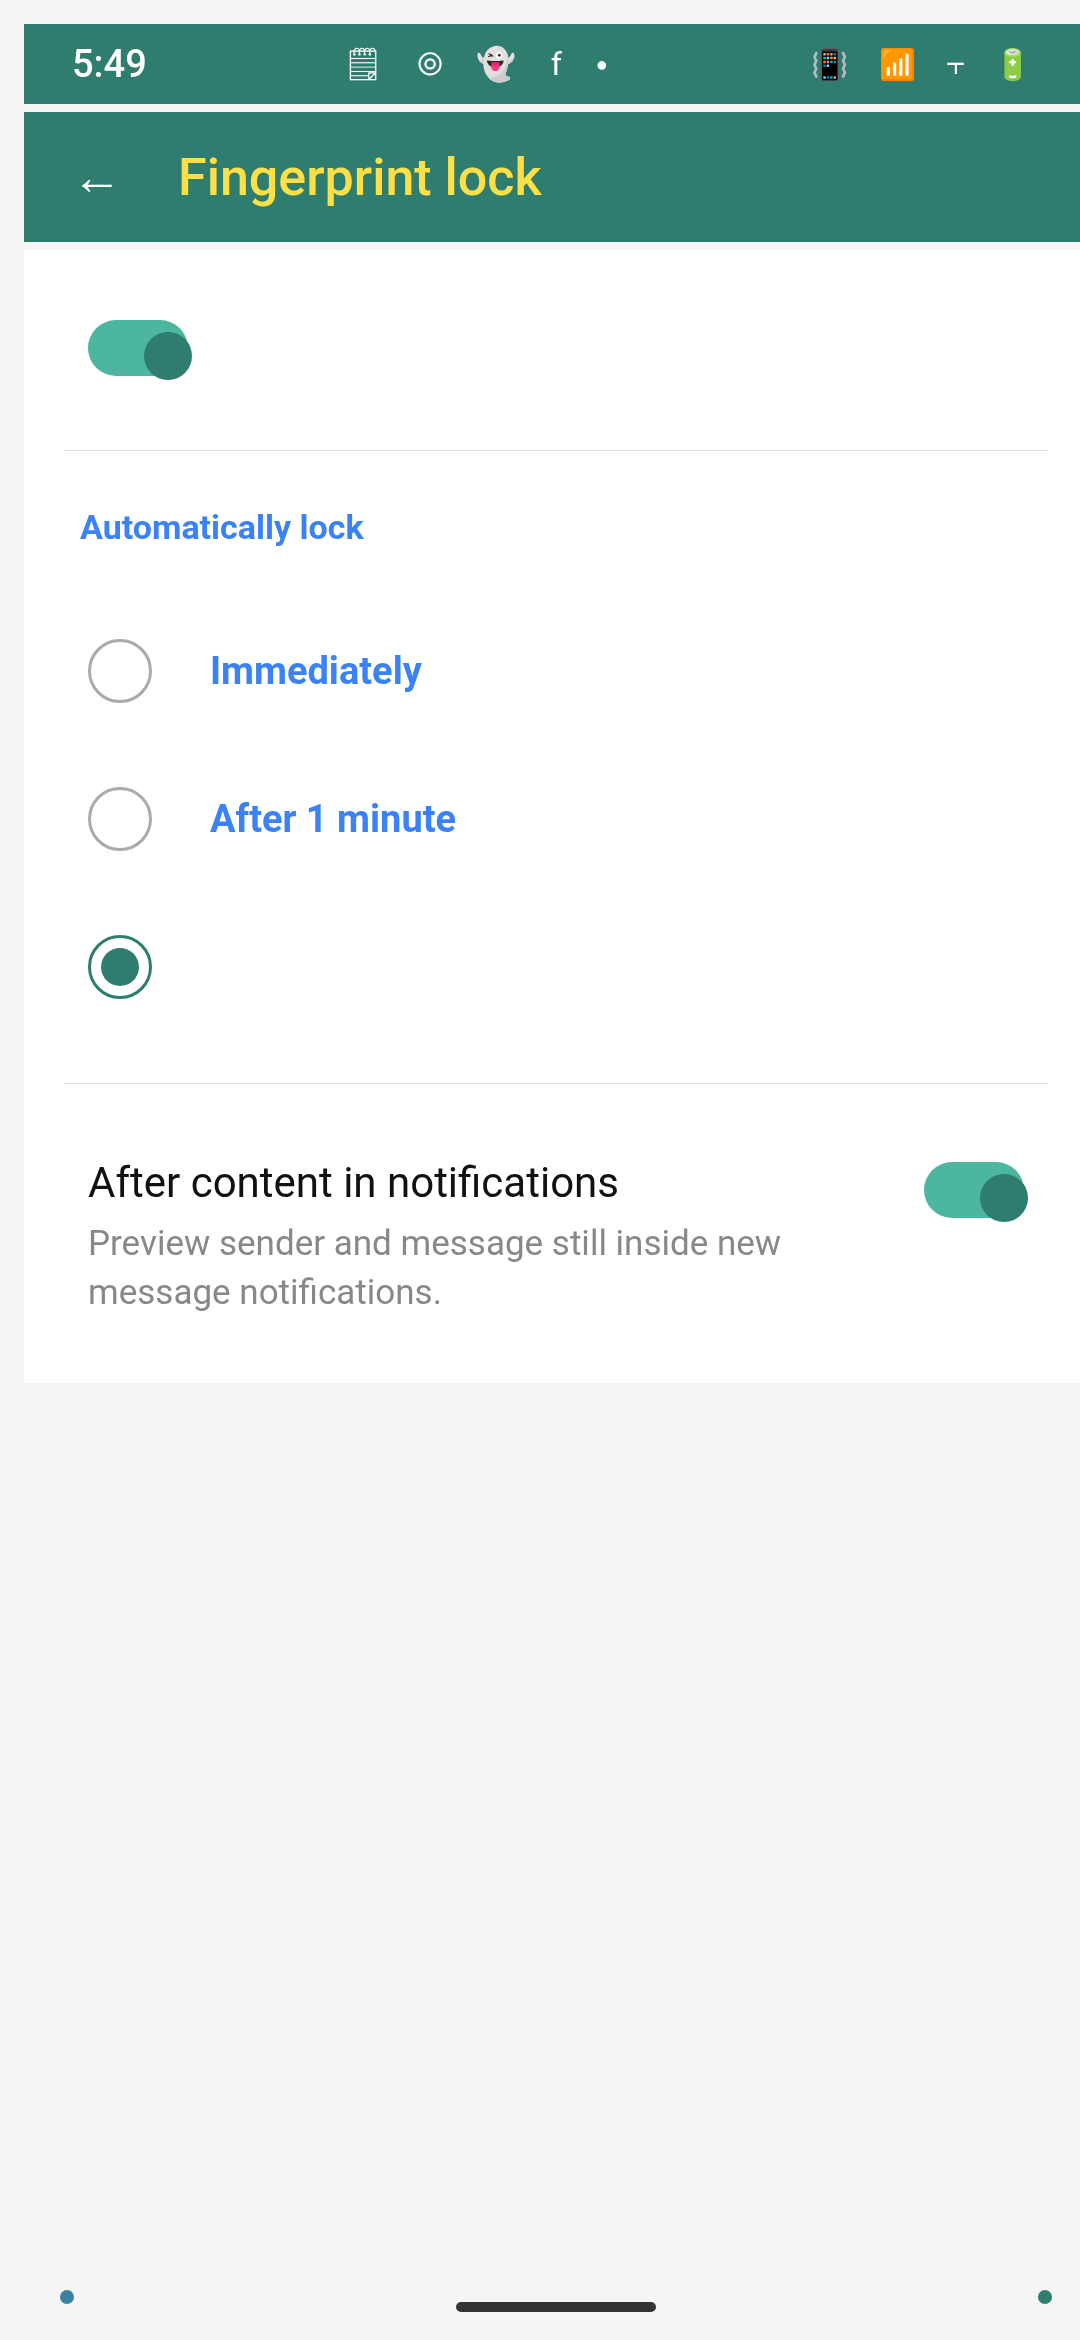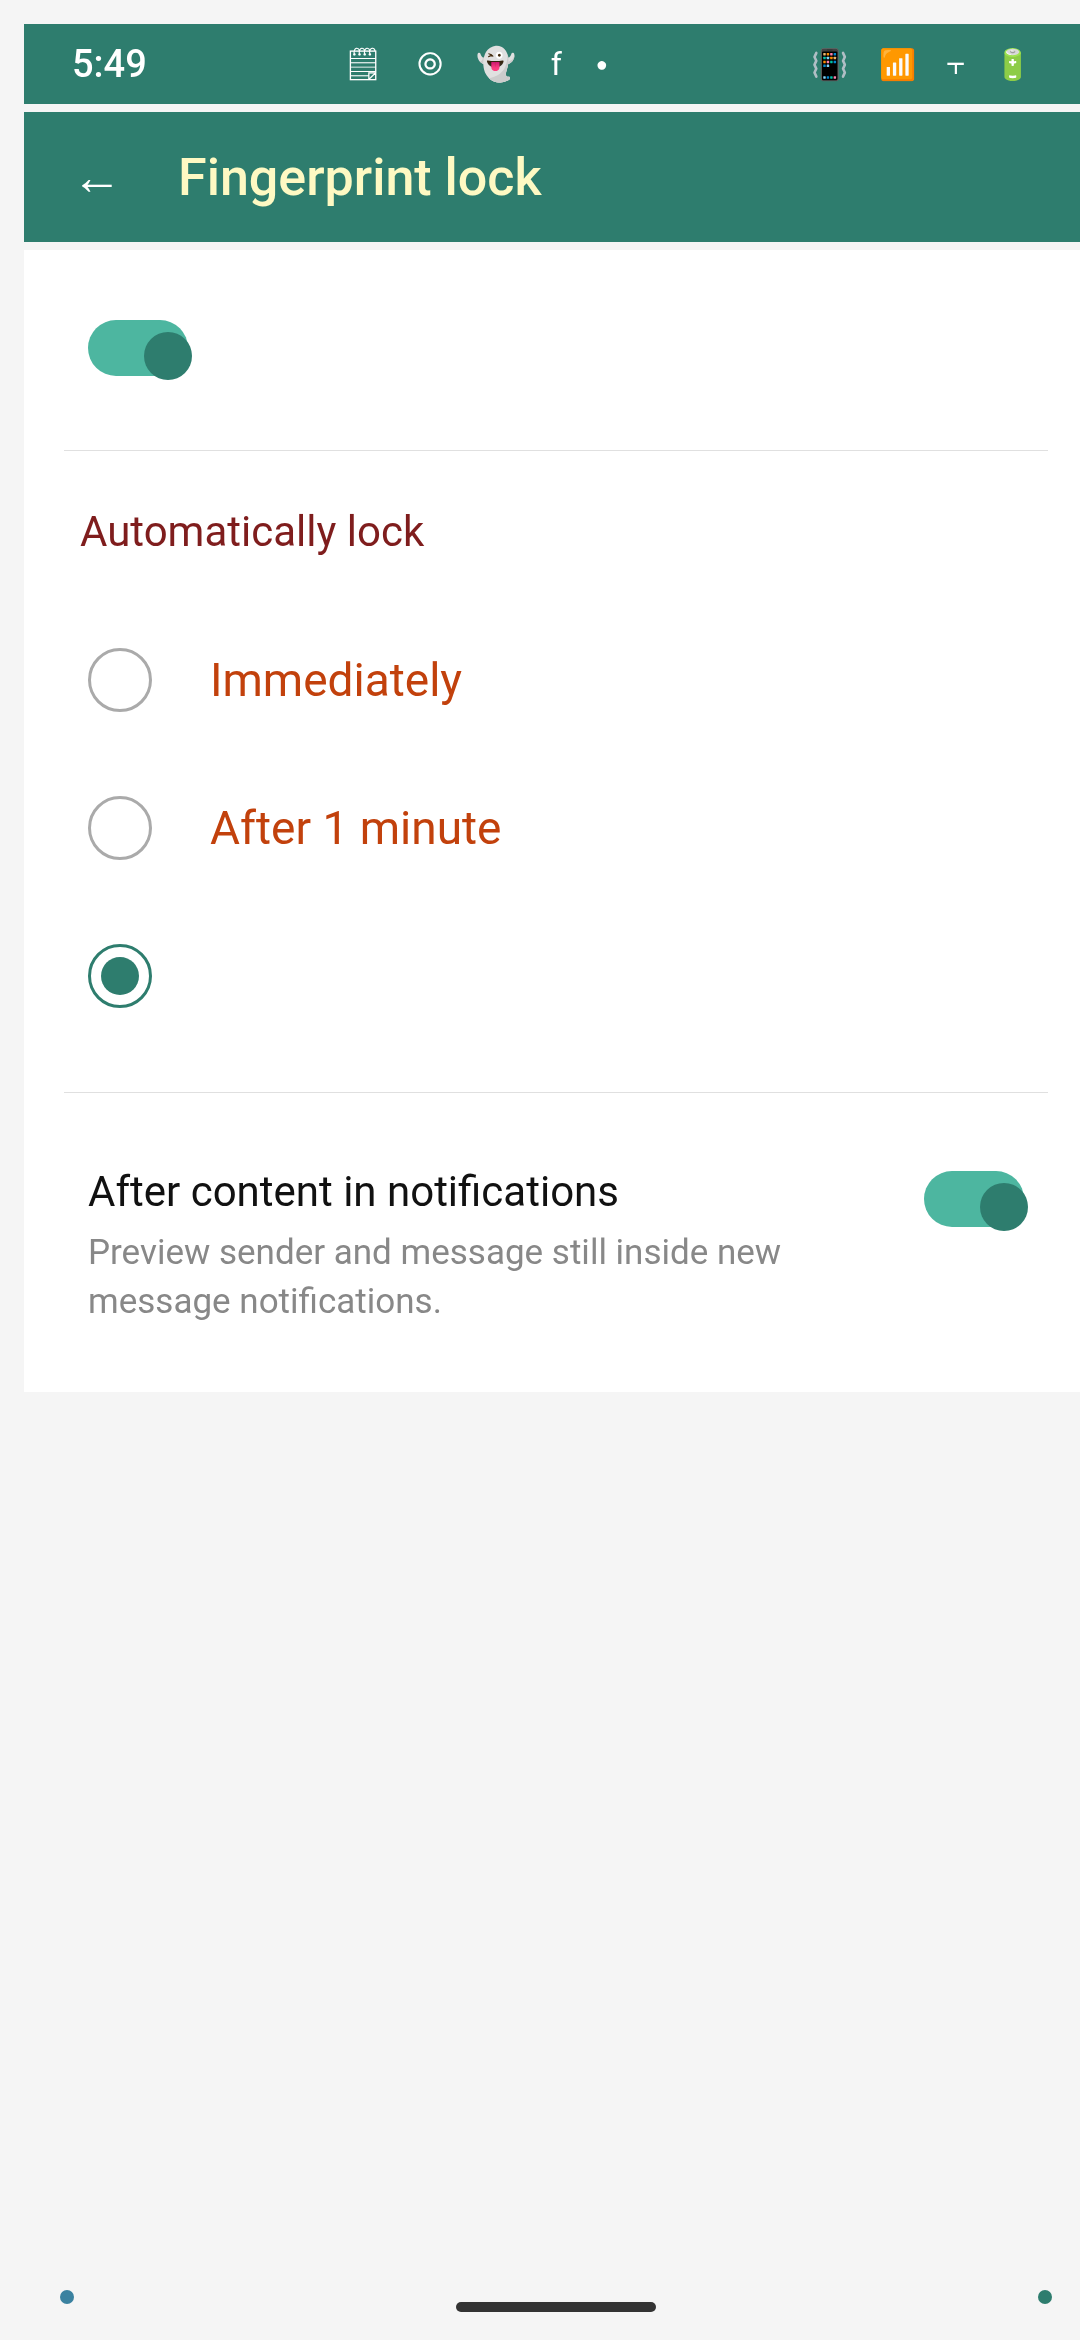--- a/index.html
+++ b/index.html
@@ -62,21 +62,21 @@
     }
 
     .back-btn {
       color: white;
       font-size: 50px;
       cursor: pointer;
       line-height: 1;
     }
 
     .toolbar-title {
-      color: #fef9c3;
+      color: #fde047;
       font-size: 52px;
       font-weight: 500;
     }
 
     
     .content {
       background: #ffffff;
       flex: 1;
     }
 
@@ -147,23 +147,23 @@
       margin: 0 40px;
     }
 
     
     .section-header {
       padding: 40px 40px 20px;
       background: #ffffff;
     }
 
     .section-title {
-      font-size: 42px;
-      color: #7f1d1d;
-      font-weight: 400;
+      font-size: 34px;
+      color: #3b82f6;
+      font-weight: 700;
     }
 
     
     .radio-options {
       background: #ffffff;
       padding: 10px 0 30px;
     }
 
     .radio-item {
       display: flex;
@@ -189,23 +189,23 @@
     }
 
     .radio-inner {
       width: 38px;
       height: 38px;
       border-radius: 50%;
       background: #2e7d6e;
     }
 
     .radio-label {
-      font-size: 46px;
-      color: #c2410c;
-      font-weight: 400;
+      font-size: 38px;
+      color: #3b82f6;
+      font-weight: 700;
     }
 
     
     .nav-bar {
       position: absolute;
       bottom: 0;
       left: 0;
       right: 0;
       height: 80px;
       background: #f5f5f5;

